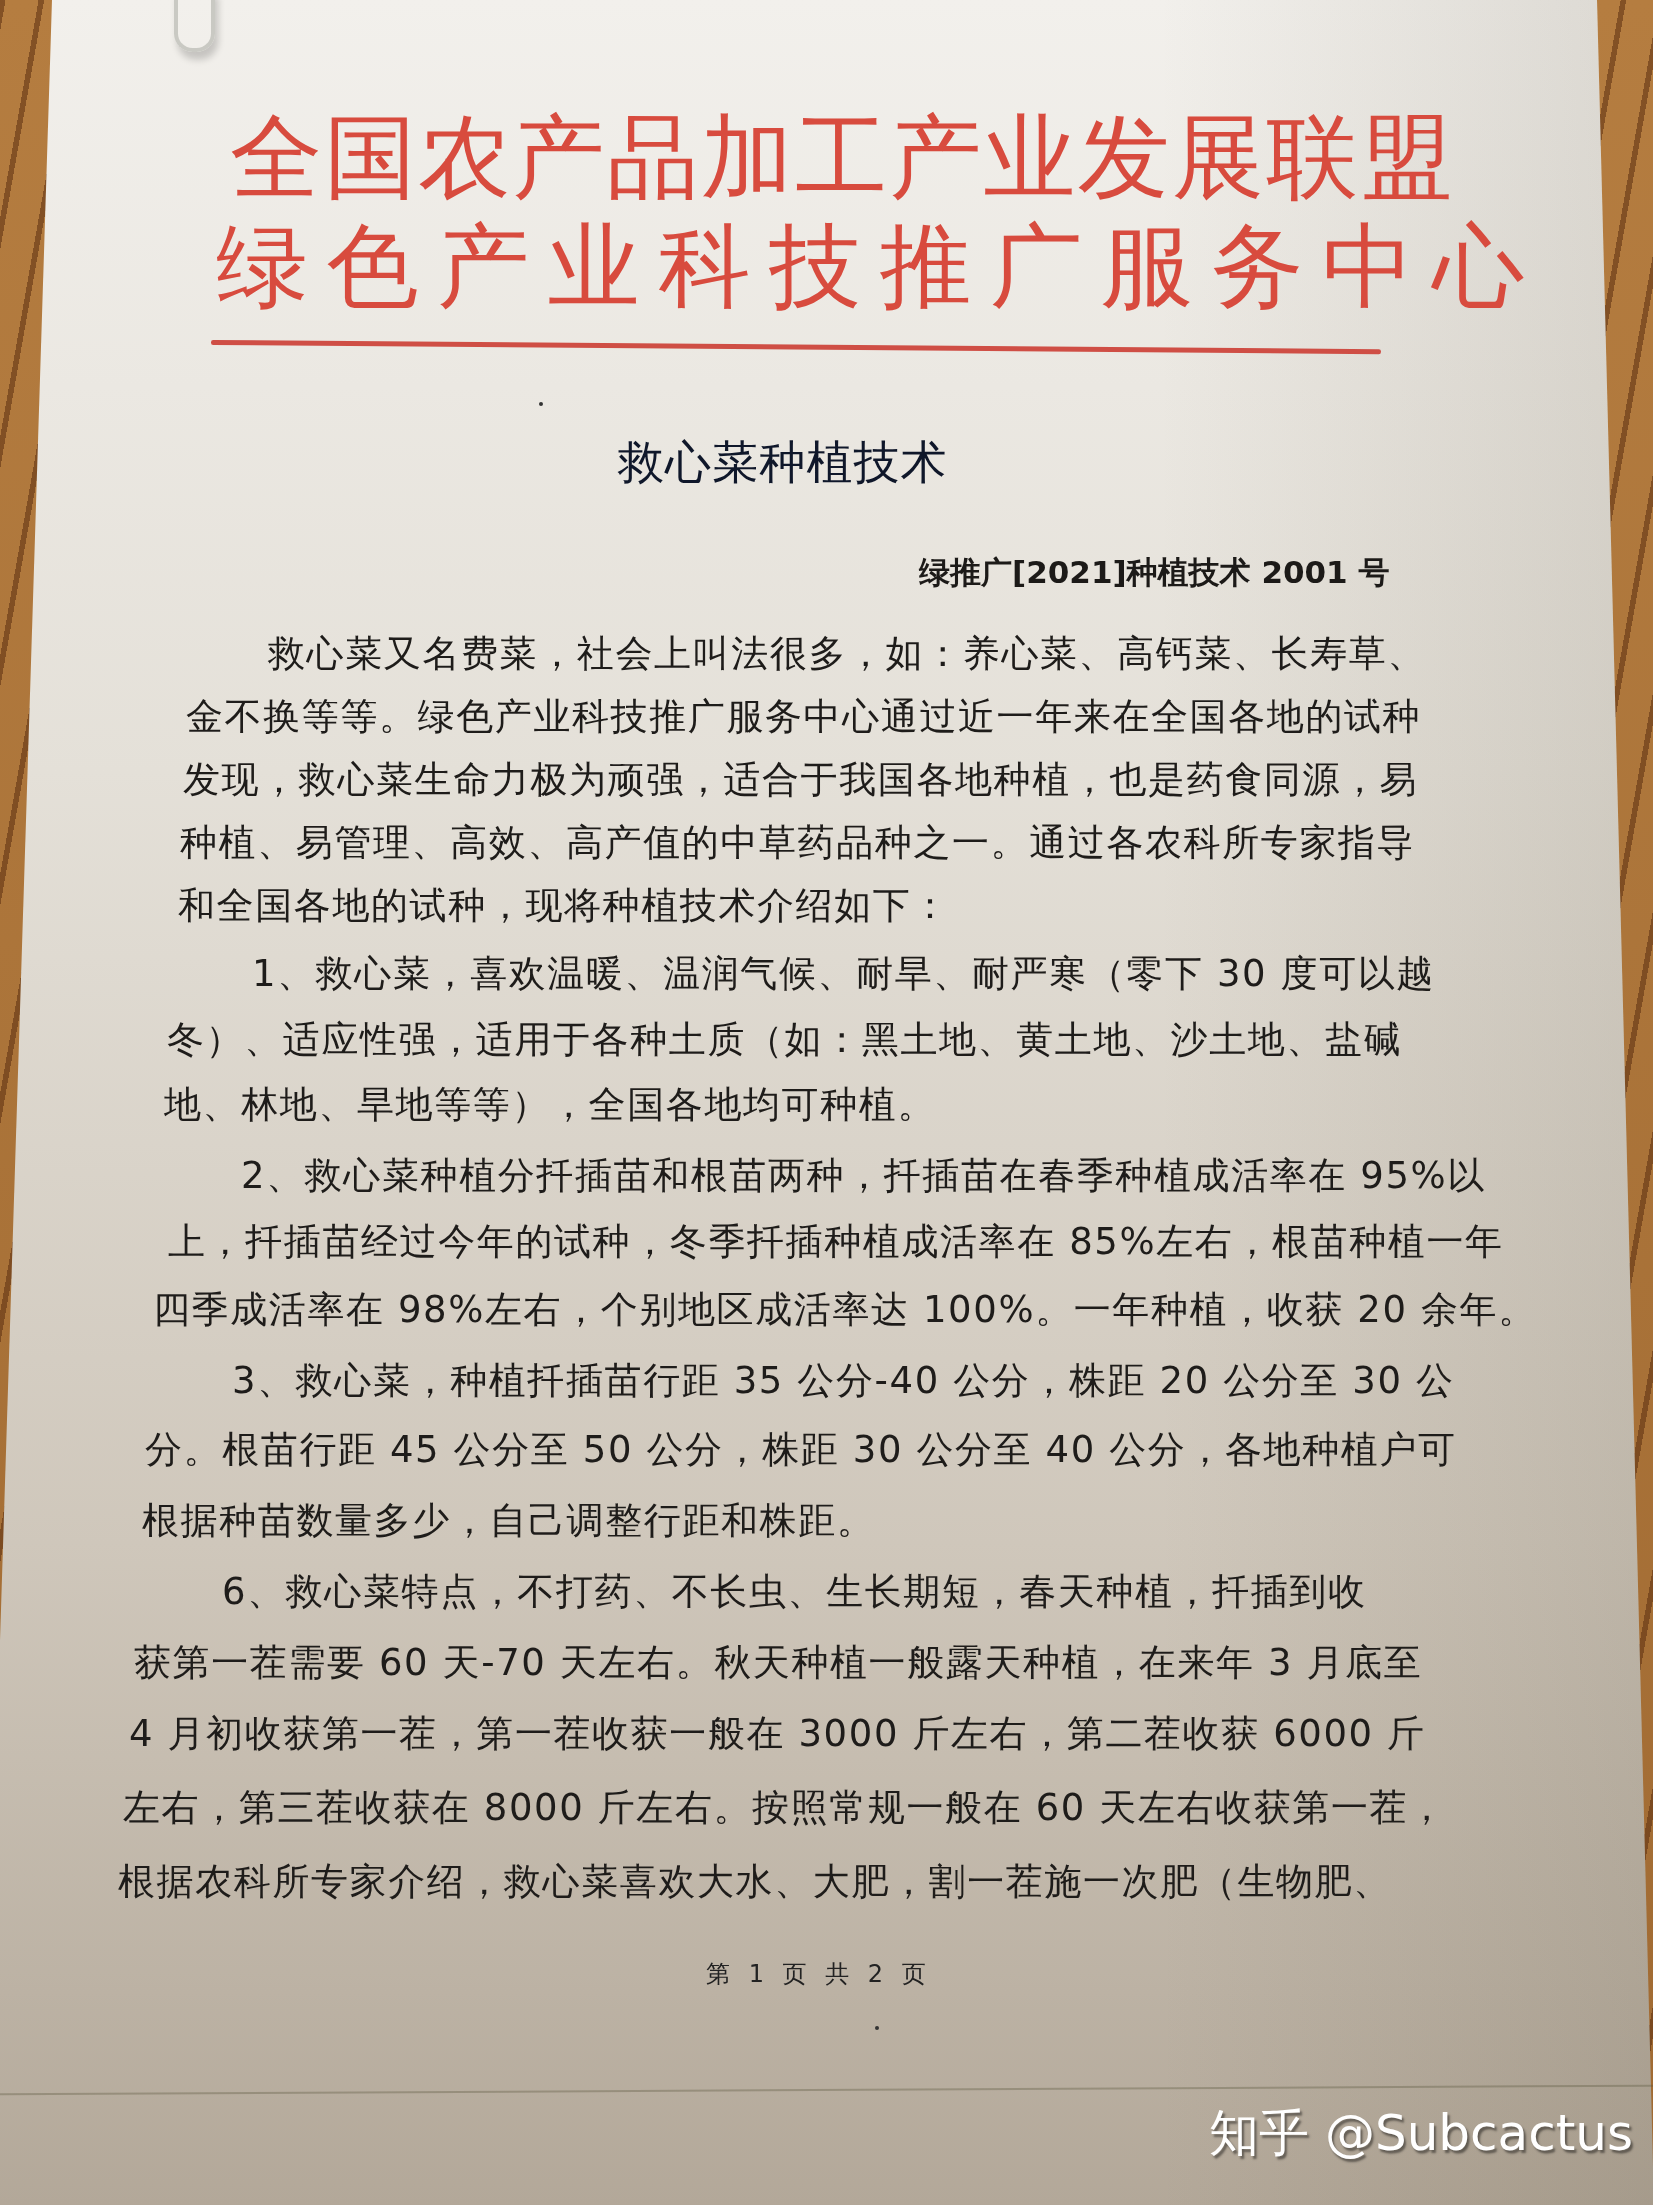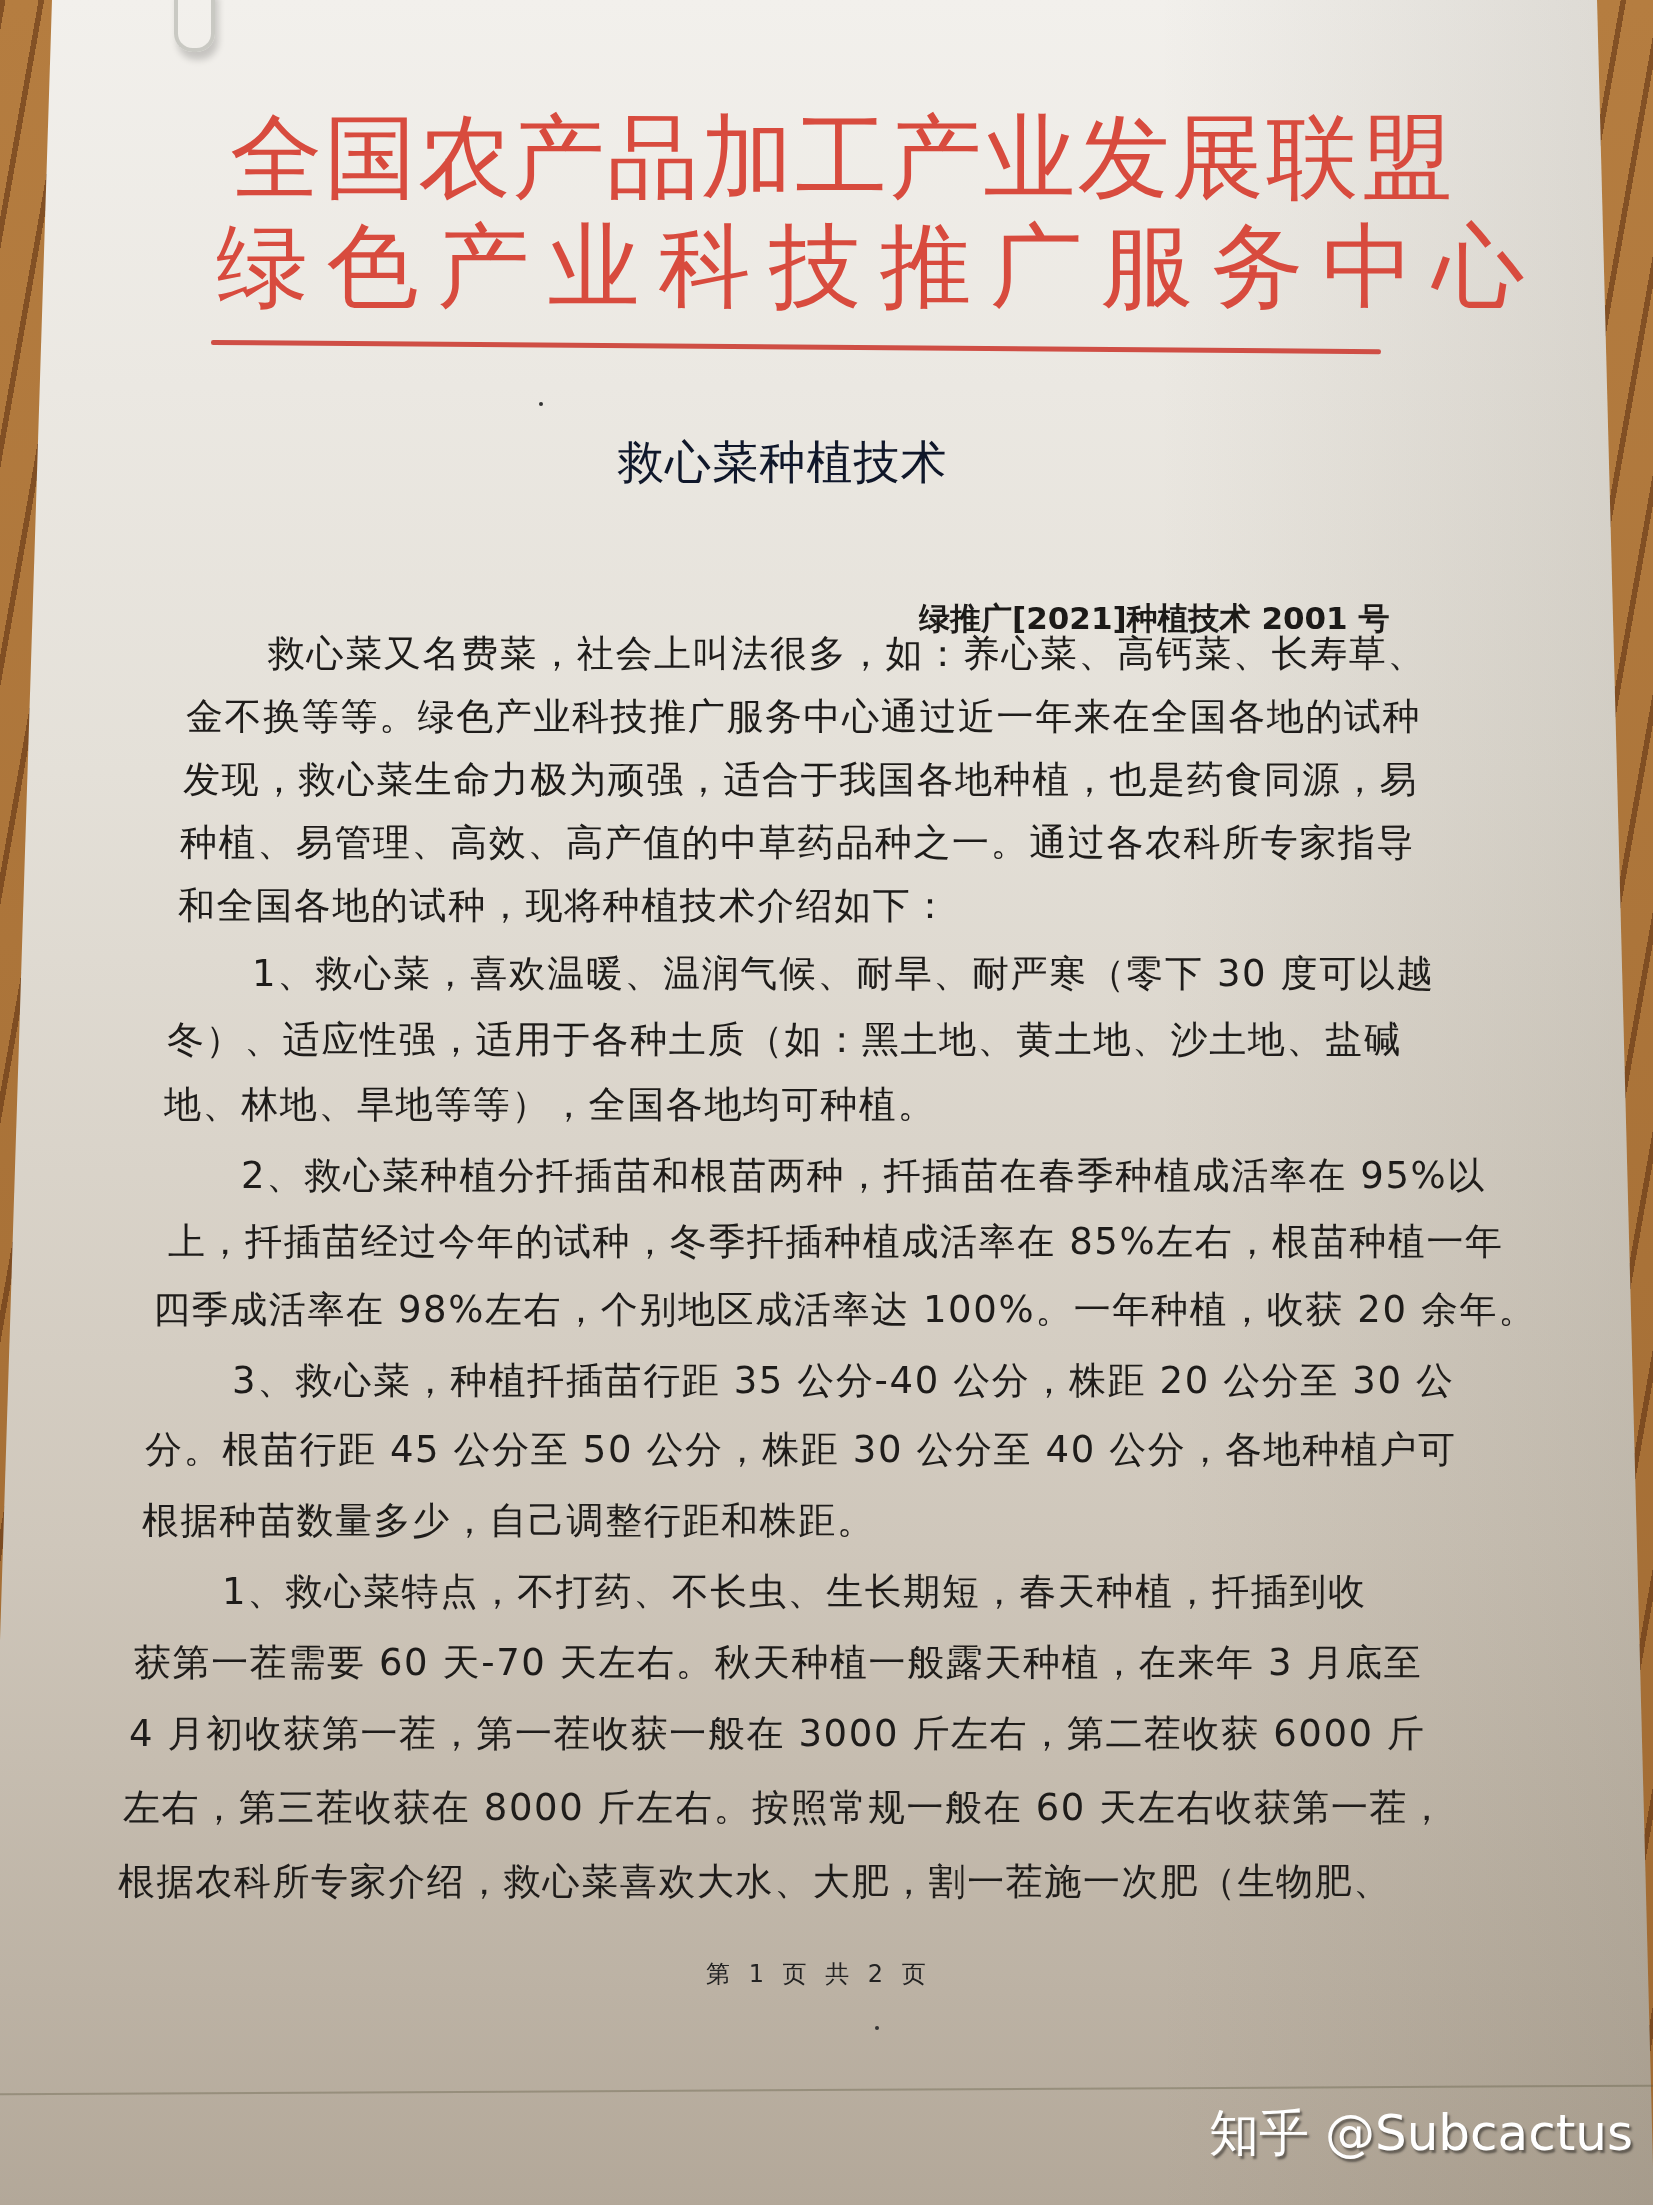--- a/index.html
+++ b/index.html
@@ -80,21 +80,20 @@
     text-align: right;
   }
   .doc-number {
     position: absolute;
     left: 919px;
     top: 552px;
     font-size: 31px;
     font-weight: bold;
     color: #1c1a18;
     white-space: nowrap;
-    margin-top: 46px;
   }
   .body-line {
     position: absolute;
     white-space: nowrap;
     font-size: 37px;
     color: #1e1c1a;
     letter-spacing: 1.6px;
     font-family: "DejaVu Sans", sans-serif;
   }
   .page-number {
@@ -160,21 +159,21 @@
   <div class="body-line" style="left:164px; top:1080px;">地、林地、旱地等等），全国各地均可种植。</div>
 
   <div class="body-line" style="left:241px; top:1151px;">2、救心菜种植分扦插苗和根苗两种，扦插苗在春季种植成活率在 95%以</div>
   <div class="body-line" style="left:156px; top:1217px;margin-left:12px;">上，扦插苗经过今年的试种，冬季扦插种植成活率在 85%左右，根苗种植一年</div>
   <div class="body-line" style="left:153px; top:1285px;">四季成活率在 98%左右，个别地区成活率达 100%。一年种植，收获 20 余年。</div>
 
   <div class="body-line" style="left:232px; top:1356px;">3、救心菜，种植扦插苗行距 35 公分-40 公分，株距 20 公分至 30 公</div>
   <div class="body-line" style="left:145px; top:1425px;">分。根苗行距 45 公分至 50 公分，株距 30 公分至 40 公分，各地种植户可</div>
   <div class="body-line" style="left:142px; top:1496px;">根据种苗数量多少，自己调整行距和株距。</div>
 
-  <div class="body-line" style="left:222px; top:1567px;">1、救心菜特点，不打药、不长虫、生长期短，春天种植，扦插到收</div>
+  <div class="body-line" style="left:222px; top:1567px;">6、救心菜特点，不打药、不长虫、生长期短，春天种植，扦插到收</div>
   <div class="body-line" style="left:134px; top:1638px;">获第一茬需要 60 天-70 天左右。秋天种植一般露天种植，在来年 3 月底至</div>
   <div class="body-line" style="left:129px; top:1709px;">4 月初收获第一茬，第一茬收获一般在 3000 斤左右，第二茬收获 6000 斤</div>
   <div class="body-line" style="left:123px; top:1783px;">左右，第三茬收获在 8000 斤左右。按照常规一般在 60 天左右收获第一茬，</div>
   <div class="body-line" style="left:118px; top:1857px;">根据农科所专家介绍，救心菜喜欢大水、大肥，割一茬施一次肥（生物肥、</div>
 </div>
 
 <div class="page-number">第 1 页 共 2 页</div>
 
 <div class="dot" style="left:539px; top:402px;"></div>
 <div class="dot" style="left:875px; top:2026px;"></div>

